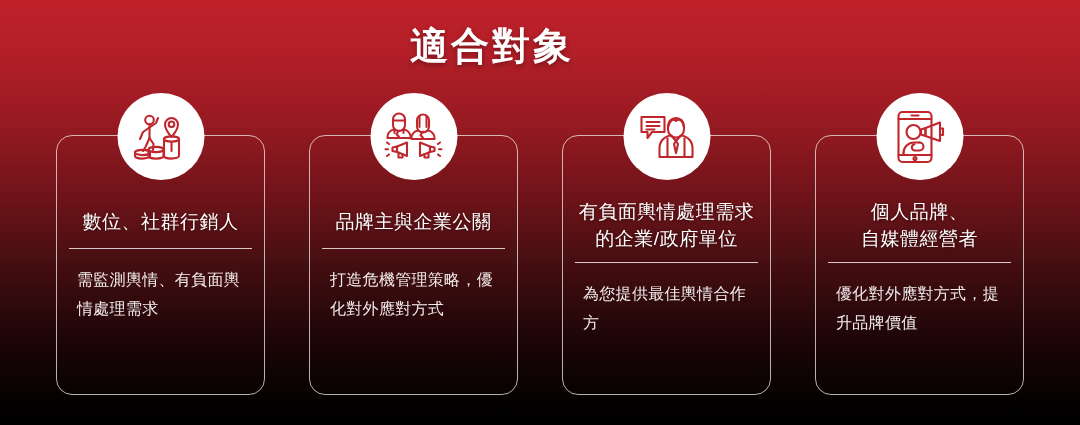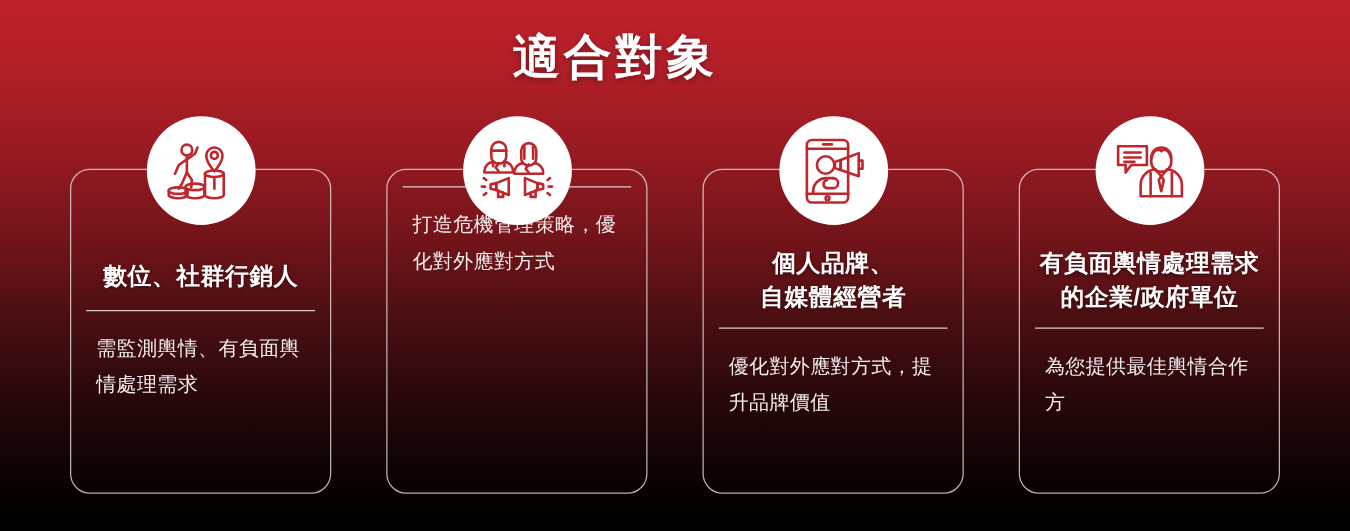--- a/index.html
+++ b/index.html
@@ -79,21 +79,21 @@
     justify-content: center;
   }
   .card-icon svg { display: block; }
 
   .card-title {
     margin-top: 72px;
     width: 192px;
     text-align: center;
     color: #ffffff;
     font-size: 19px;
-    font-weight: bold;
+    font-weight: normal;
     line-height: 27px;
     letter-spacing: 0.5px;
     white-space: pre-line;
     text-shadow: 0 1px 3px rgba(0,0,0,0.45);
   }
 
   .card-divider {
     margin-top: 13px;
     width: 183px;
     height: 1px;
@@ -181,22 +181,49 @@
             <path d="M5.5 47.5 L3.5 49"></path>
 
           <path d="M46.5 39.5 L36.5 35.5 L36.5 49 L46.5 45 Z"></path>
           <path d="M46.5 39.5 L51 40.5 L51 44 L46.5 45 Z"></path>
           <path d="M45 45.5 L45 50.5 L41 50.5 L41 47"></path>
           <path d="M54.5 37 L56.5 35.5"></path>
             <path d="M55.5 42.3 L58 42.3"></path>
             <path d="M54.5 47.5 L56.5 49"></path>
         </svg>
       </div>
+      <div class="card-title">品牌主與企業公關</div>
       <div class="card-divider"></div>
       <div class="card-body">打造危機管理策略，優化對外應對方式</div>
+    </div>
+
+    <div class="card two-line">
+      <div class="card-icon">
+        <svg width="60" height="60" viewBox="0 0 60 60" fill="none" stroke="#c0272d" stroke-width="2.1" stroke-linecap="round" stroke-linejoin="round">
+
+          <path d="M5 10 L28 10 L28 25 L15.5 25 L11 31 L11 25 L5 25 Z"></path>
+          <path d="M10 15 L23 15"></path>
+            <path d="M10 19 L23 19"></path>
+            <path d="M10 22.5 L18 22.5"></path>
+
+          <path d="M31.5 22.5 A8 8 0 0 0 47.5 22.5 L47.5 19 A8 8 0 0 0 31.5 19 Z"></path>
+          <path d="M31.8 19.5 C33 13.5 37 11 39.5 14 C41.5 11.5 46 12.5 47.2 19.5"></path>
+
+          <path d="M35.5 29.5 L39.5 34 L43.5 29.5"></path>
+          <path d="M39.5 34 L37.5 37 L39.5 46 L41.5 37 Z"></path>
+
+          <path d="M35 28.5 A12.5 12.5 0 0 0 23 41 L23 50 L56 50 L56 41 A12.5 12.5 0 0 0 44 28.5"></path>
+          <path d="M31 31.5 L31 50"></path>
+            <path d="M48 31.5 L48 50"></path>
+        </svg>
+      </div>
+      <div class="card-title">有負面輿情處理需求
+的企業/政府單位</div>
+      <div class="card-divider"></div>
+      <div class="card-body">為您提供最佳輿情合作方</div>
     </div>
 
     <div class="card two-line">
       <div class="card-icon">
         <svg width="60" height="60" viewBox="0 0 60 60" fill="none" stroke="#c0272d" stroke-width="2.1" stroke-linecap="round" stroke-linejoin="round">
 
           <rect x="9" y="5" width="33" height="50" rx="4"></rect>
           <path d="M9 12 L42 12"></path>
             <path d="M9 48 L42 48"></path>
           <path d="M22 8.5 L29 8.5"></path>
@@ -213,40 +240,14 @@
           <path d="M36 21 L31.5 22.5 L31.5 27.5 L36 29 Z"></path>
           <path d="M50.5 21.5 L53.5 21.5 L53.5 28 L50.5 28"></path>
         </svg>
       </div>
       <div class="card-title">個人品牌、
 自媒體經營者</div>
       <div class="card-divider"></div>
       <div class="card-body">優化對外應對方式，提升品牌價值</div>
     </div>
 
-    <div class="card two-line">
-      <div class="card-icon">
-        <svg width="60" height="60" viewBox="0 0 60 60" fill="none" stroke="#c0272d" stroke-width="2.1" stroke-linecap="round" stroke-linejoin="round">
-
-          <path d="M5 10 L28 10 L28 25 L15.5 25 L11 31 L11 25 L5 25 Z"></path>
-          <path d="M10 15 L23 15"></path>
-            <path d="M10 19 L23 19"></path>
-            <path d="M10 22.5 L18 22.5"></path>
-
-          <path d="M31.5 22.5 A8 8 0 0 0 47.5 22.5 L47.5 19 A8 8 0 0 0 31.5 19 Z"></path>
-          <path d="M31.8 19.5 C33 13.5 37 11 39.5 14 C41.5 11.5 46 12.5 47.2 19.5"></path>
-
-          <path d="M35.5 29.5 L39.5 34 L43.5 29.5"></path>
-          <path d="M39.5 34 L37.5 37 L39.5 46 L41.5 37 Z"></path>
-
-          <path d="M35 28.5 A12.5 12.5 0 0 0 23 41 L23 50 L56 50 L56 41 A12.5 12.5 0 0 0 44 28.5"></path>
-          <path d="M31 31.5 L31 50"></path>
-            <path d="M48 31.5 L48 50"></path>
-        </svg>
-      </div>
-      <div class="card-title">有負面輿情處理需求
-的企業/政府單位</div>
-      <div class="card-divider"></div>
-      <div class="card-body">為您提供最佳輿情合作方</div>
-    </div>
-
   </div>
 </div>
 
 </body></html>

